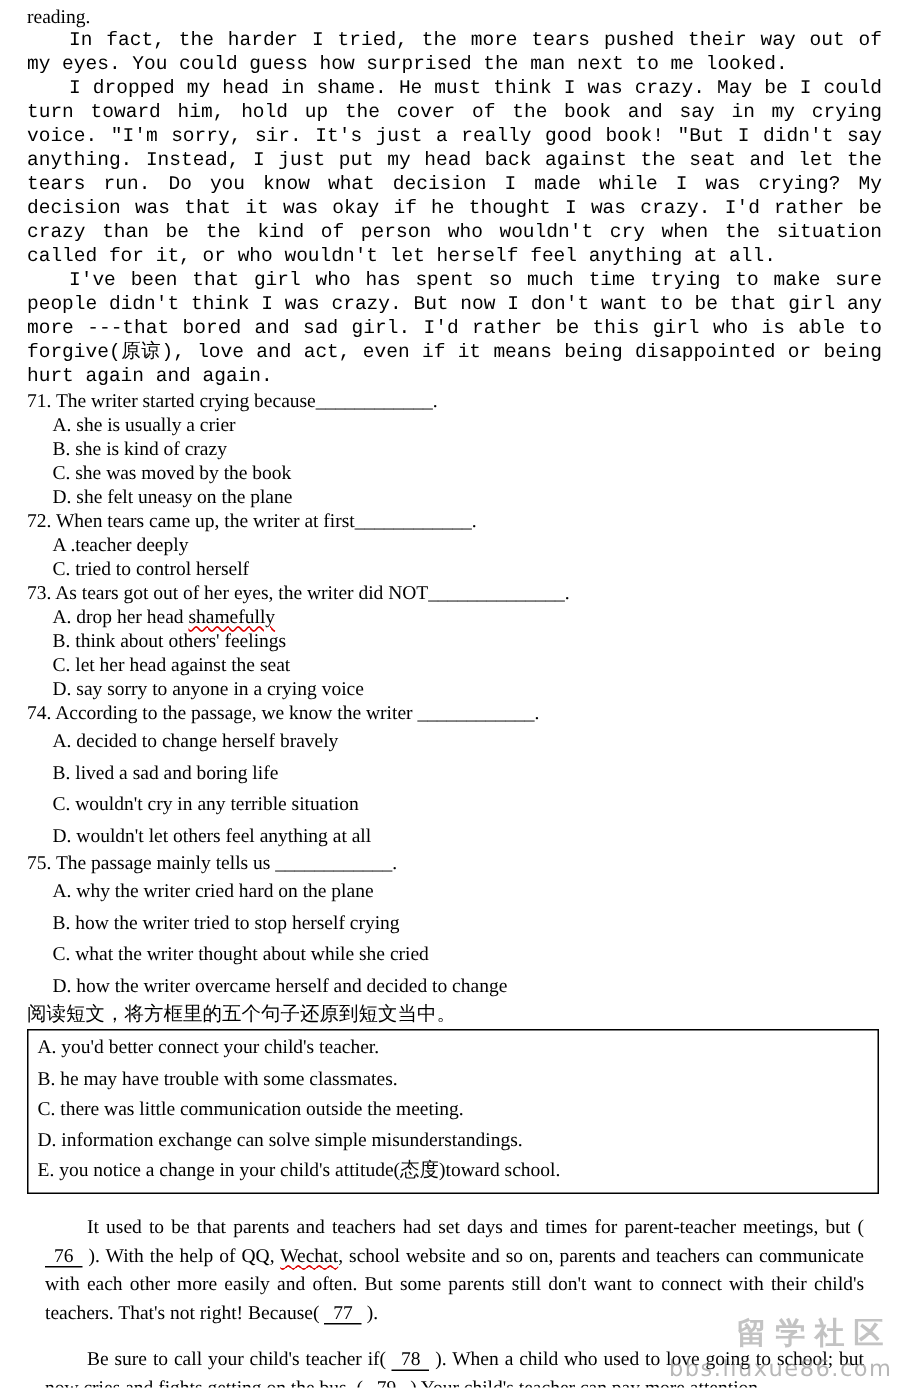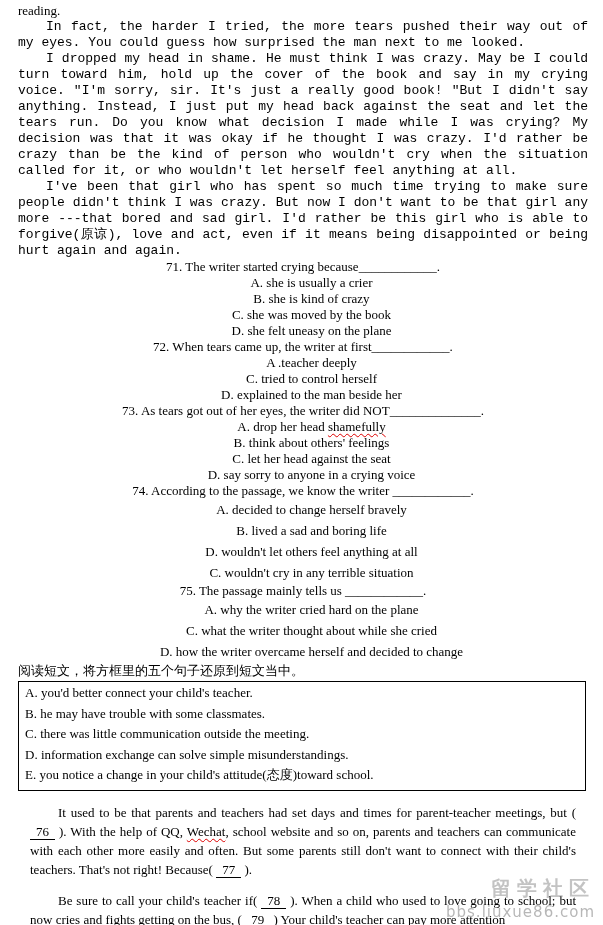--- a/index.html
+++ b/index.html
@@ -18,21 +18,21 @@
   .fragment { line-height: 16px; }
 
   .para {
     margin: 0;
     text-indent: 28px;
     text-align: justify;
     line-height: 16px;
     font-family: Liberation Mono, monospace;
   }
 
-  .question { margin: 0; text-align: center; }
+  .question { margin: 0; }
   .stem { line-height: 16px; }
   .option { padding-left: 17px; line-height: 16px; }
   .question.spaced .option { line-height: 21px; }
 
   .section-header {
     text-align: center;
     line-height: 20px;
     margin-top: 2px;
   }
   .instruction { line-height: 17px; }
@@ -105,42 +105,42 @@
     <div class="option">A. she is usually a crier</div>
     <div class="option">B. she is kind of crazy</div>
     <div class="option">C. she was moved by the book</div>
     <div class="option">D. she felt uneasy on the plane</div>
   </div>
 
   <div class="question">
     <div class="stem">72. When tears came up, the writer at first____________.</div>
     <div class="option">A .teacher deeply</div>
     <div class="option">C. tried to control herself</div>
-    <div class="option">D. explained to the man beside her</div>
   </div>
 
   <div class="question">
     <div class="stem">73. As tears got out of her eyes, the writer did NOT______________.</div>
     <div class="option">A. drop her head <span class="sq">shamefully</span></div>
     <div class="option">B. think about others' feelings</div>
     <div class="option">C. let her head against the seat</div>
     <div class="option">D. say sorry to anyone in a crying voice</div>
   </div>
 
   <div class="question spaced">
     <div class="stem">74. According to the passage, we know the writer ____________.</div>
     <div class="option">A. decided to change herself bravely</div>
     <div class="option">B. lived a sad and boring life</div>
+    <div class="option">C. wouldn't cry in any terrible situation</div>
     <div class="option">D. wouldn't let others feel anything at all</div>
-    <div class="option">C. wouldn't cry in any terrible situation</div>
   </div>
 
   <div class="question spaced">
     <div class="stem">75. The passage mainly tells us ____________.</div>
     <div class="option">A. why the writer cried hard on the plane</div>
+    <div class="option">B. how the writer tried to stop herself crying</div>
     <div class="option">C. what the writer thought about while she cried</div>
     <div class="option">D. how the writer overcame herself and decided to change</div>
   </div>
 
   <div class="instruction">阅读短文，将方框里的五个句子还原到短文当中。</div>
 
   <div class="sentence-box">
     <div class="sentence">A. you'd better connect your child's teacher.</div>
     <div class="sentence">B. he may have trouble with some classmates.</div>
     <div class="sentence">C. there was little communication outside the meeting.</div>

